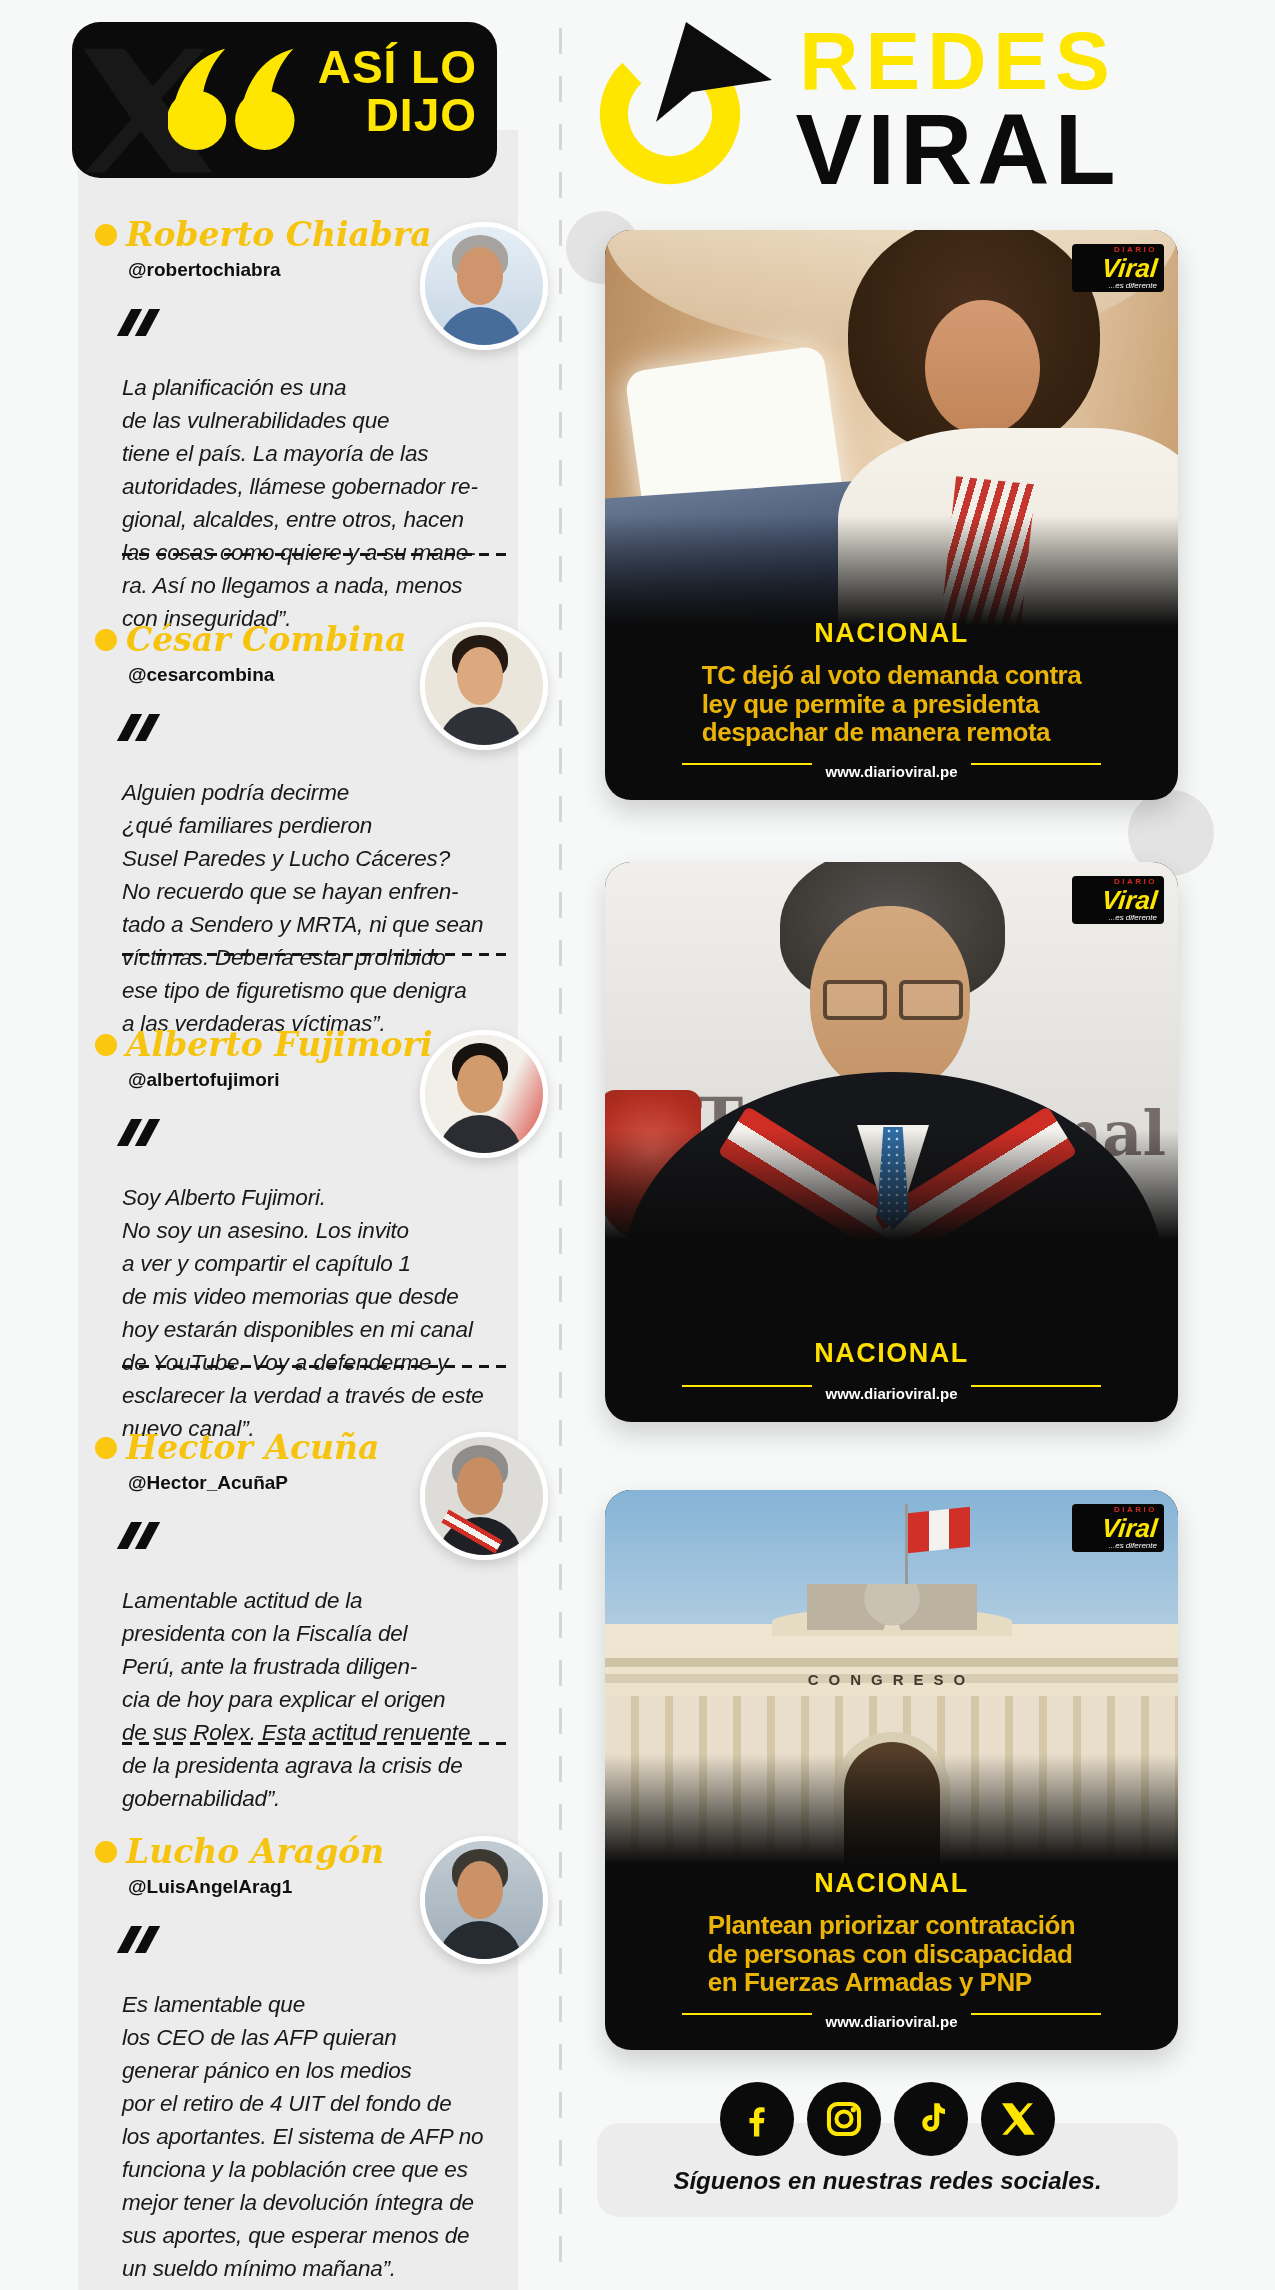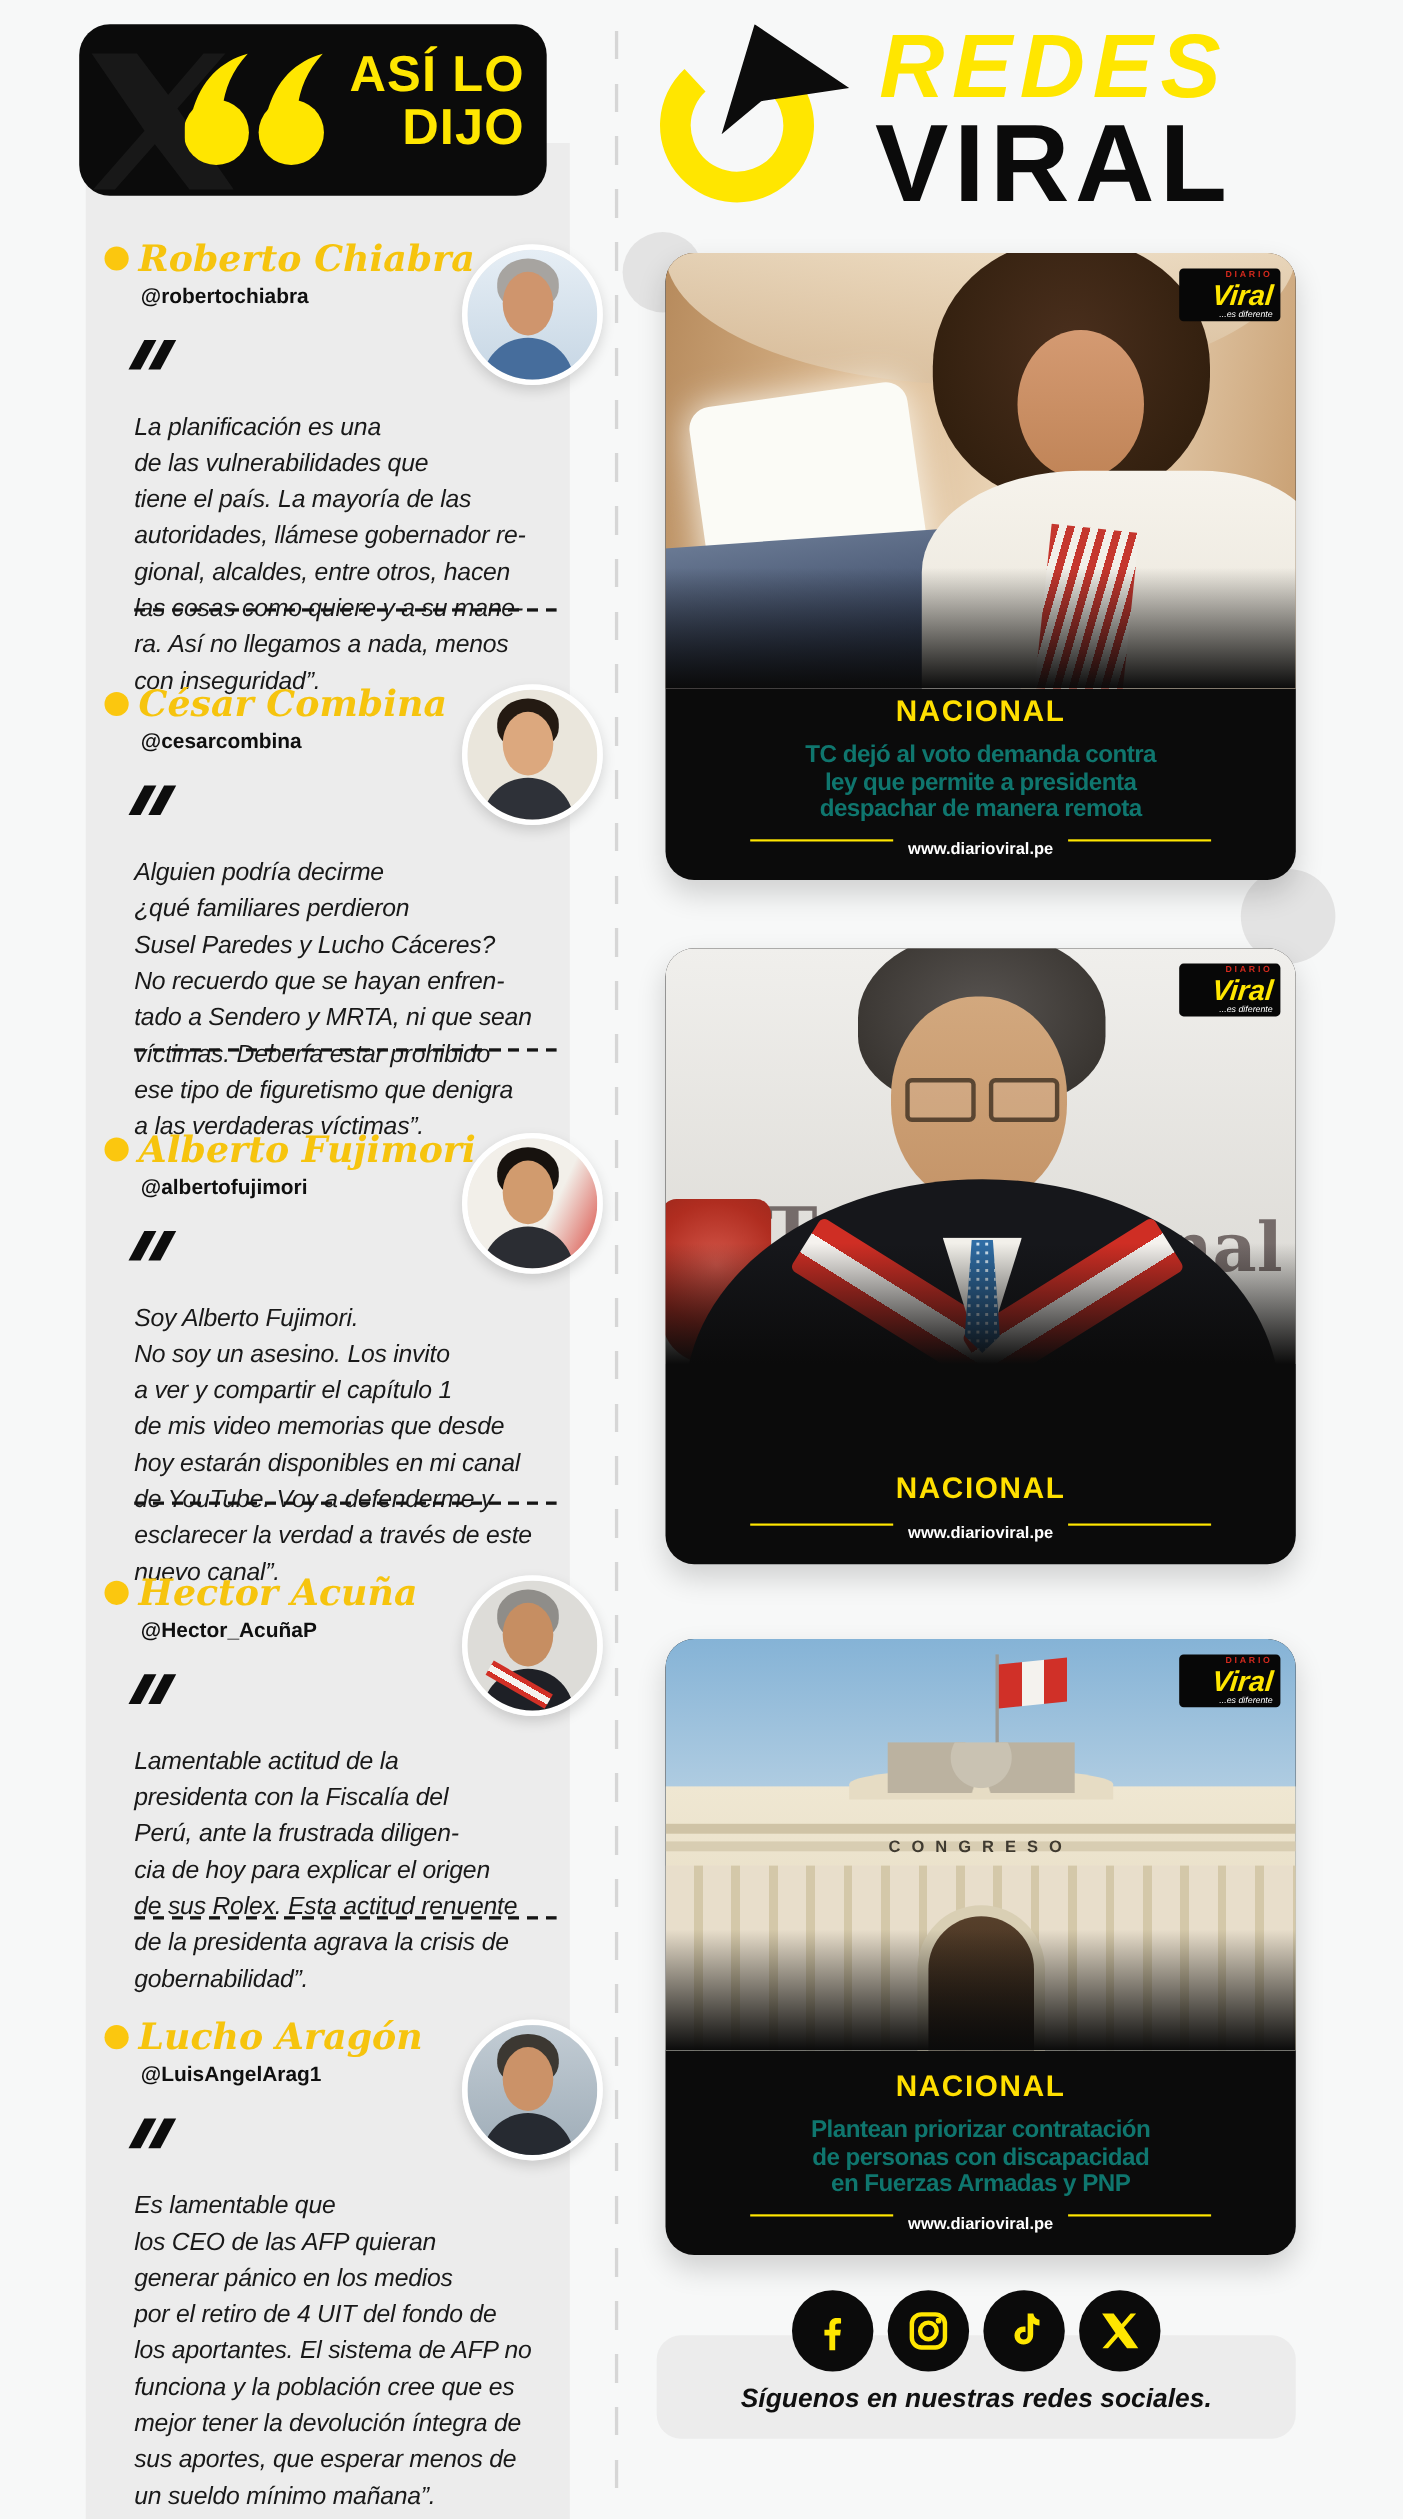--- a/index.html
+++ b/index.html
@@ -47,38 +47,38 @@
   .av5 .av-bg{background:linear-gradient(#c2ccd4,#9fadb8);} .av5 .av-hair{background:#3c3832;}
   .av5 .av-face{background:#cb9268;} .av5 .av-body{background:#262a31;}
 
   
   .vdash{position:absolute;left:559px;top:28px;width:3px;height:2240px;z-index:0;
          background:repeating-linear-gradient(to bottom,#d6d6d6 0 26px,transparent 26px 48px);}
 
   
   .brand-logo{position:absolute;left:594px;top:22px;width:190px;height:165px;z-index:2;}
   .brand-text{position:absolute;left:758px;top:20px;width:400px;text-align:center;z-index:2;}
-  .brand-redes{font-size:82px;font-weight:800;color:#ffe600;letter-spacing:7px;line-height:1;font-style:italic;}
+  .brand-redes{font-size:82px;font-weight:800;color:#ffe600;letter-spacing:7px;line-height:1;}
   .brand-viral{font-size:100px;font-weight:800;color:#0b0b0b;letter-spacing:5px;line-height:.95;}
 
   .decor-circle{position:absolute;border-radius:50%;background:#e3e3e3;z-index:1;}
   .circ1{left:566px;top:211px;width:73px;height:73px;}
   .circ2{left:1128px;top:790px;width:86px;height:86px;}
 
   .card{position:absolute;left:605px;width:573px;background:#0b0b0b;border-radius:26px;
         overflow:hidden;box-shadow:0 12px 26px rgba(0,0,0,.16);z-index:2;}
   .card1{top:230px;height:570px;} .card2{top:862px;height:560px;} .card3{top:1490px;height:560px;}
   .card-photo{position:absolute;left:0;top:0;right:0;overflow:hidden;}
   .ph1{height:396px;} .ph2{height:378px;} .ph3{height:374px;padding-left:29px;}
   .fade{position:absolute;left:0;right:0;bottom:0;height:110px;
         background:linear-gradient(rgba(11,11,11,0),#0b0b0b);}
   .card-text{position:absolute;left:0;right:0;bottom:20px;display:flex;flex-direction:column;
              align-items:center;gap:12px;z-index:5;}
   .cat{color:#ffdf00;font-weight:800;font-size:27px;letter-spacing:1.5px;}
-  .headline{color:#0f766e;font-weight:800;font-size:22px;line-height:1.1;text-align:center;
+  .headline{color:#eab308;font-weight:800;font-size:26px;line-height:1.1;
             white-space:pre-line;letter-spacing:-0.5px;}
   .src-row{display:flex;align-items:flex-start;gap:14px;margin-top:4px;}
   .src-line{width:130px;height:2px;background:#ffe600;}
   .src{color:#fff;font-weight:700;font-size:15px;}
 
   .viral-chip{position:absolute;top:14px;right:14px;width:92px;height:48px;background:#070707;
               border-radius:4px;padding:3px 7px;box-sizing:border-box;z-index:6;
               display:flex;flex-direction:column;align-items:flex-end;justify-content:center;}
   .chip-top{color:#d42a1e;font-size:8px;font-weight:700;letter-spacing:2.5px;line-height:1.1;}
   .chip-main{color:#ffe600;font-size:26px;font-weight:800;font-style:italic;line-height:1;transform:skewX(-6deg);}

